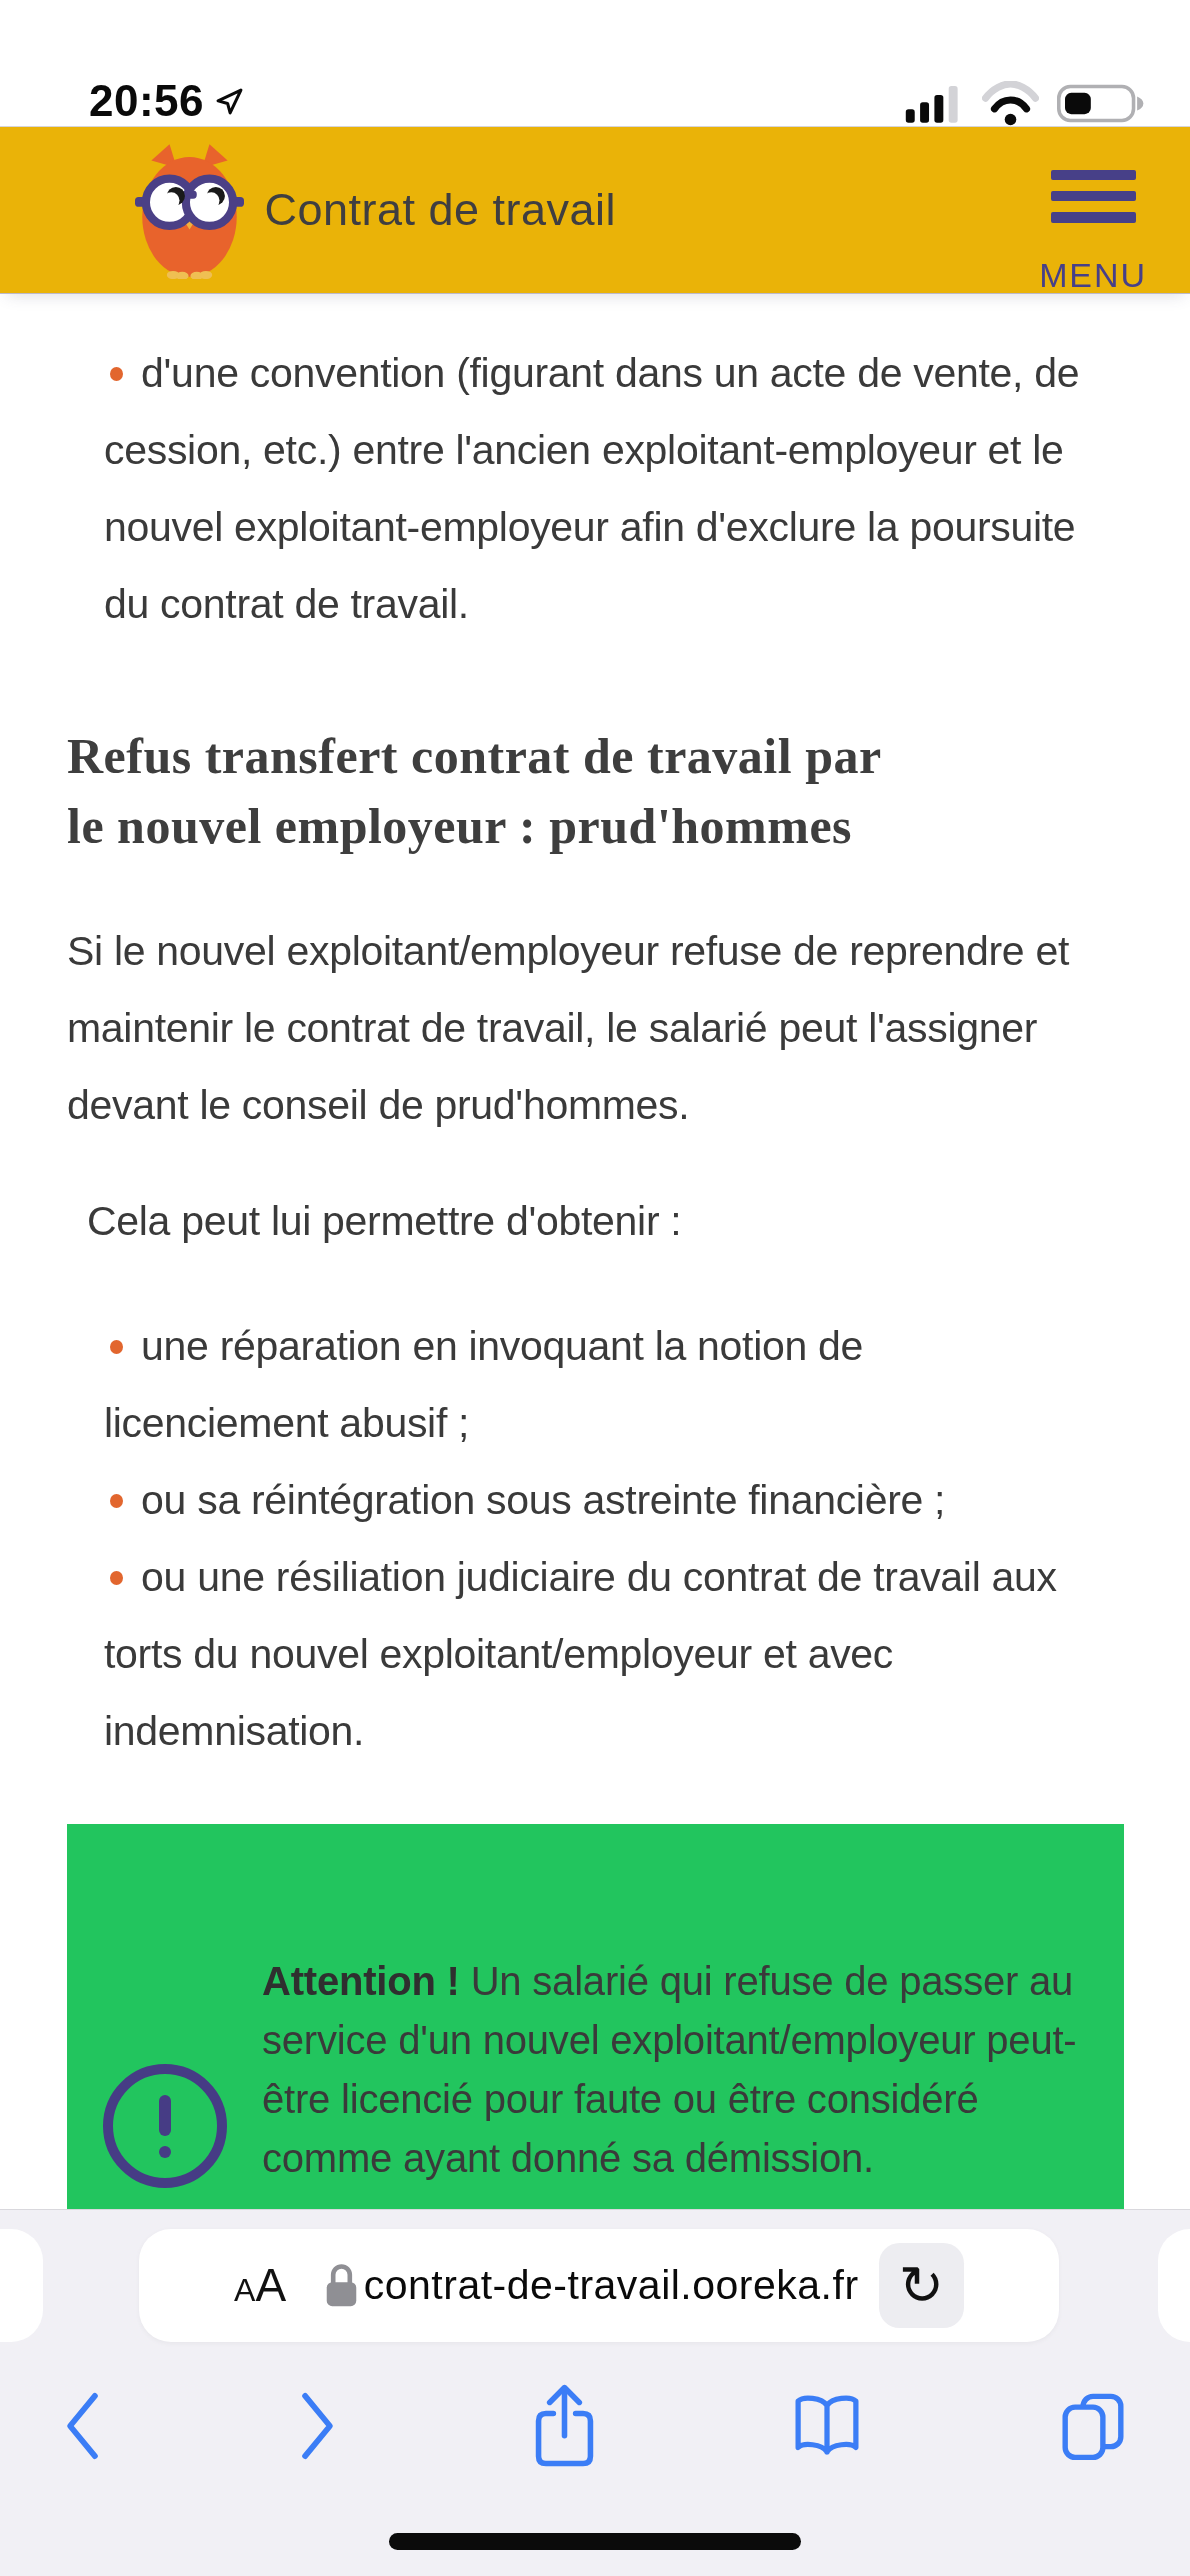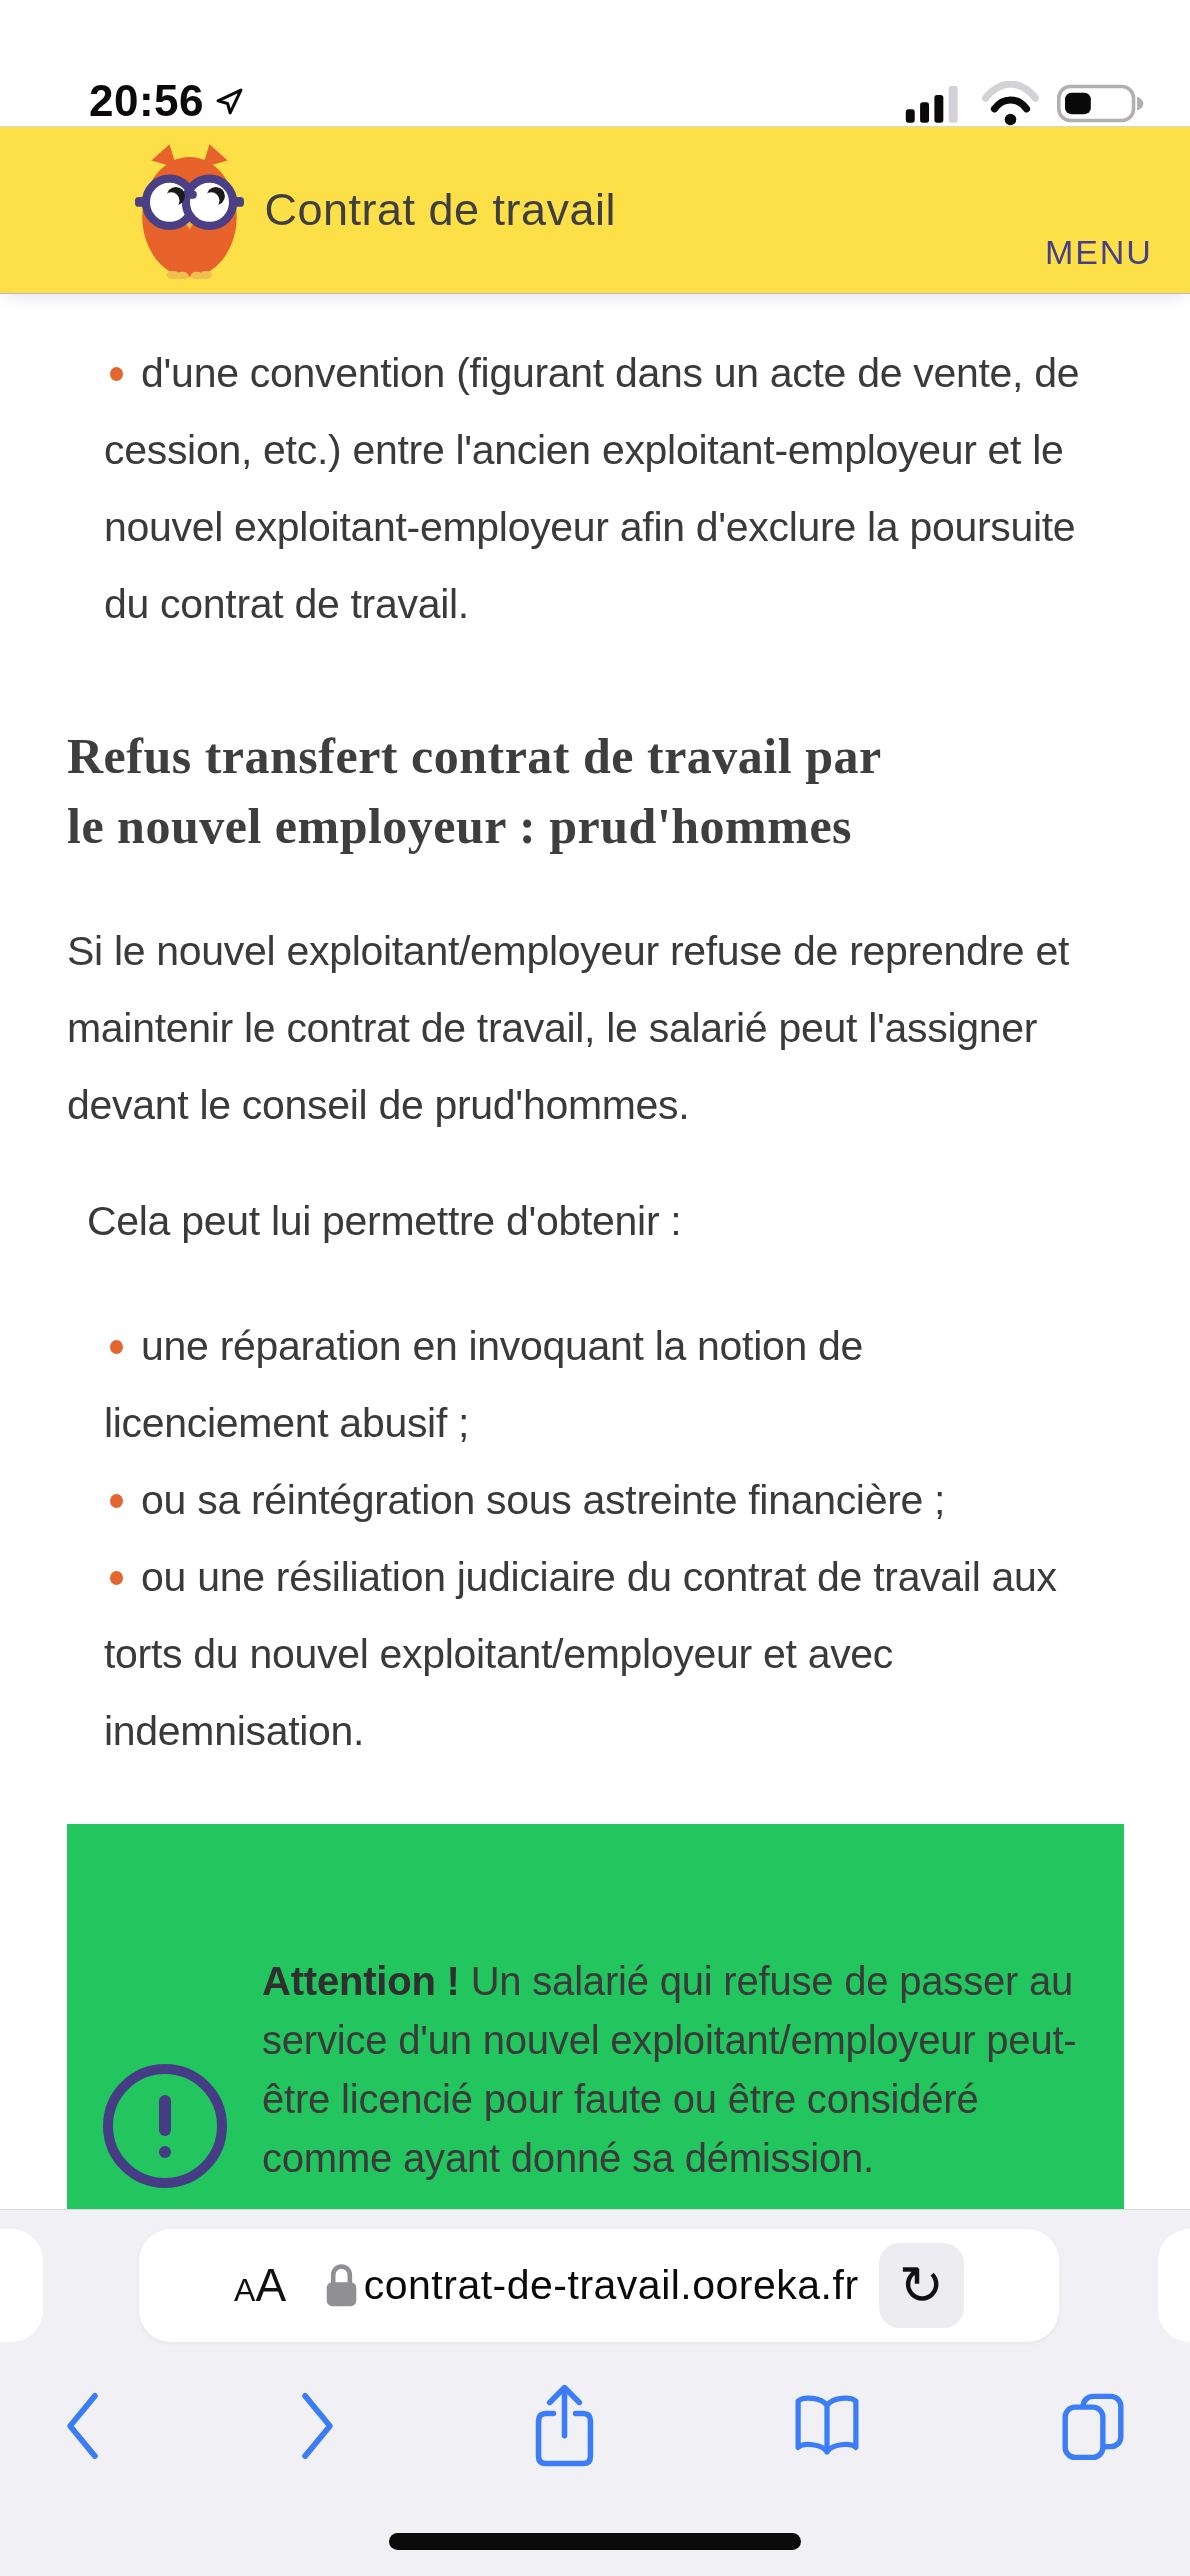--- a/index.html
+++ b/index.html
@@ -8,27 +8,27 @@
 
   
   .status-bar{position:absolute;top:0;left:0;width:1191px;height:126px;background:#fff;
               display:flex;align-items:flex-end;justify-content:space-between;
               padding:0 45px 0 89px;box-sizing:border-box;}
   .status-left{display:flex;align-items:center;gap:9.3px;}
   .status-time{font-size:44px;font-weight:600;color:#0a0a0a;letter-spacing:0.5px;}
   .status-right{display:flex;align-items:center;gap:18.5px;}
 
   
-  .site-header{position:absolute;top:126px;left:0;width:1191px;height:168px;background:#fde047;
+  .site-header{position:absolute;top:126px;left:0;width:1191px;height:168px;background:#eab308;
                border-top:1.9px solid #d6d5da;border-bottom:1.9px solid #bcb9cb;
                box-shadow:0 9.3px 15px -7.4px rgba(70,70,110,.18);box-sizing:border-box;
                display:flex;align-items:center;}
   .brand{display:flex;align-items:center;margin-left:135px;}
   .brand-title{font-size:45px;font-weight:500;color:#3f3e41;margin-left:20.4px;letter-spacing:0.5px;}
-  .menu-button{position:absolute;right:50px;top:43px;width:96px;display:flex;flex-direction:row;align-items:center;margin-top:30px;}
+  .menu-button{position:absolute;right:50px;top:43px;width:96px;display:flex;flex-direction:column;align-items:center;}
   .menu-bars{width:85px;display:flex;flex-direction:column;gap:11px;}
   .menu-bars span{display:block;height:10.2px;border-radius:1.9px;background:#474088;}
   .menu-label{margin-top:33px;font-size:34px;letter-spacing:1.9px;color:#474088;}
 
   
   .article{position:absolute;top:326px;left:0;width:1191px;padding:0 67px;box-sizing:border-box;
            font-size:41px;line-height:77px;letter-spacing:-0.3px;color:#3a3a3a;}
   .article .preline{white-space:pre-line;}
   ul.bullets{list-style:none;margin:9.3px 0 0 37px;padding:0;}
   ul.bullets.second{margin-top:48px;}

